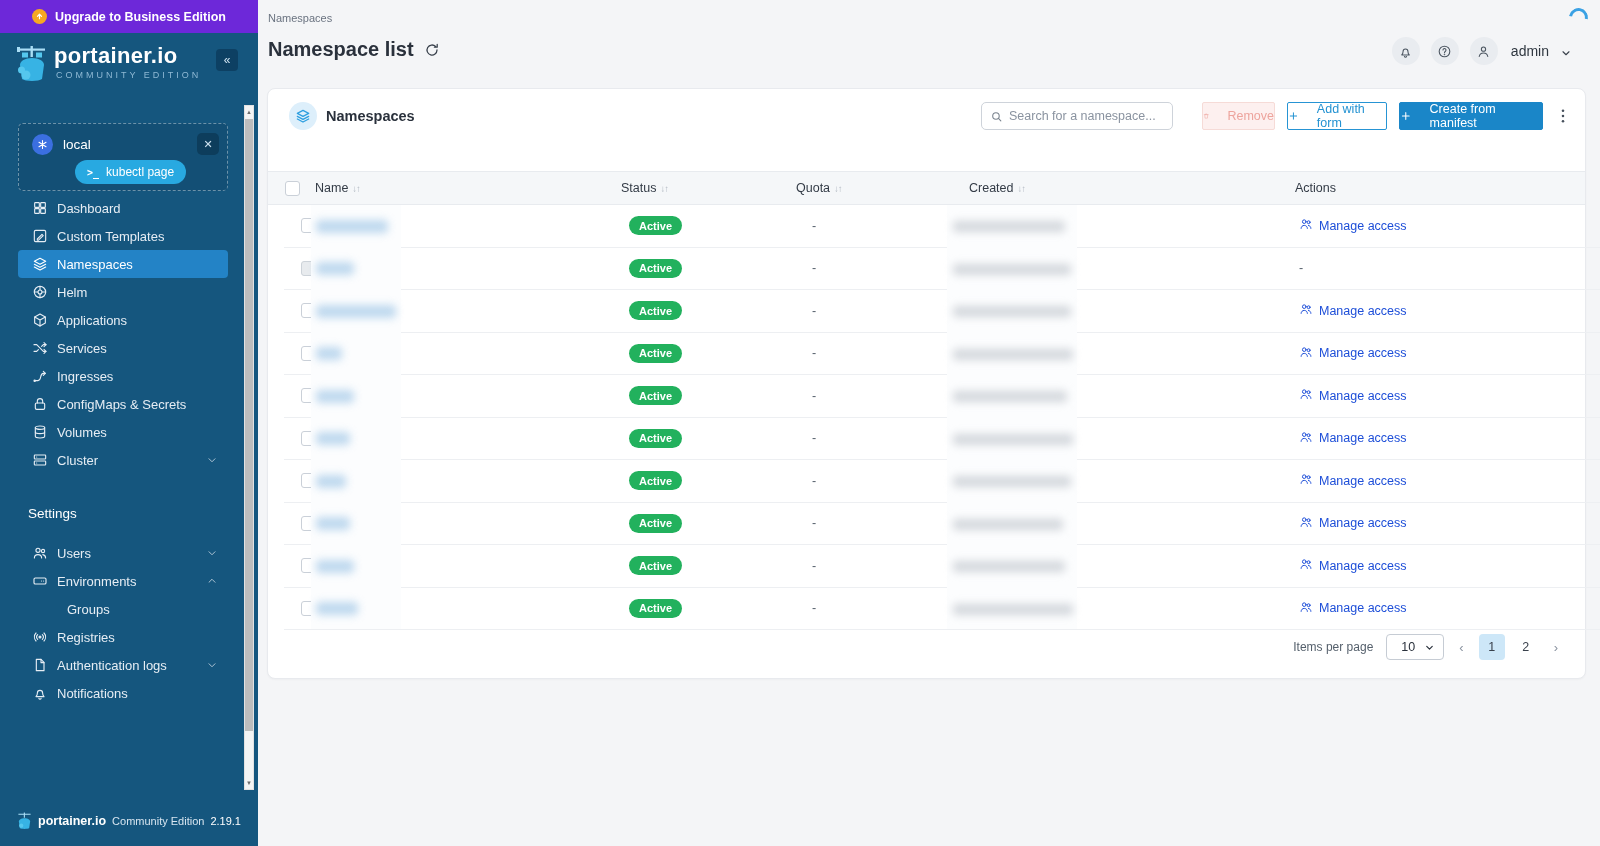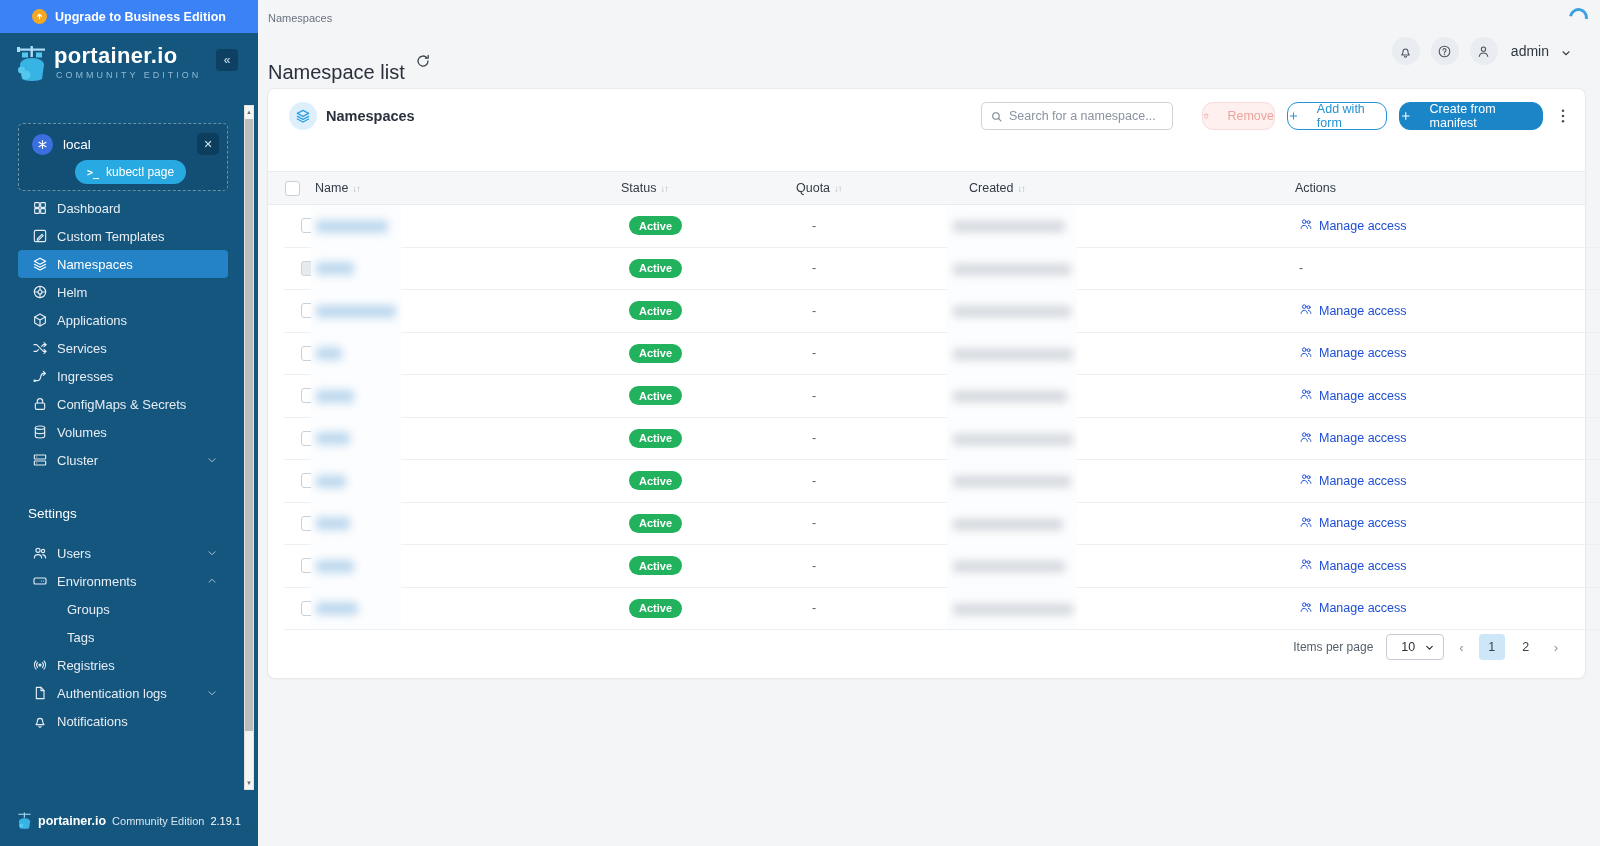--- a/index.html
+++ b/index.html
@@ -2,21 +2,21 @@
 <html><head>
 <meta charset="utf-8">
 <style>
   * { margin:0; padding:0; box-sizing:border-box; }
   html,body { width:1600px; height:846px; overflow:hidden; }
   body { font-family:"Liberation Sans","DejaVu Sans",sans-serif; background:#f4f5f7; color:#2a313c; }
   .app { position:relative; width:1600px; height:846px; }
 
   
   .sidebar { position:absolute; left:0; top:0; width:258px; height:846px; background:#15567e; color:#eaf1f7; }
-  .banner { height:33px; background:#3b82f6; display:flex; align-items:center; justify-content:center; gap:8px; cursor:pointer; }
+  .banner { height:33px; background:#6d28d9; display:flex; align-items:center; justify-content:center; gap:8px; cursor:pointer; }
   .banner-label { color:#fff; font-size:12.5px; font-weight:700; }
   .badge-up { width:15px; height:15px; border-radius:50%; background:#f7a821; display:inline-flex; align-items:center; justify-content:center; }
   .badge-up svg { width:9px; height:9px; stroke:#fff; }
   .logo-row { position:relative; height:57px; padding:10px 0 0 16px; display:flex; align-items:flex-start; }
   .logo-mark { width:32px; height:38px; margin-top:2px; }
   .logo-text { margin-left:6px; }
   .logo-title { font-size:22px; font-weight:700; color:#fff; letter-spacing:.3px; line-height:26px; }
   .logo-sub { font-size:9px; letter-spacing:3px; color:#8fb9d4; margin-top:1px; margin-left:2px; }
   .collapse-btn { position:absolute; right:20px; top:16px; width:22px; height:22px; background:#0d4063; border-radius:4px; color:#cfe3f1; font-size:12px; display:flex; align-items:center; justify-content:center; cursor:pointer; }
 
@@ -46,42 +46,42 @@
   .f-version { font-size:11px; color:#fff; }
 
   .sb-scrollbar { position:absolute; right:4px; top:105px; width:10px; height:685px; background:#f4f4f4; border:1px solid #e2e2e2; }
   .sb-arrow { position:absolute; left:0; width:8px; height:12px; color:#6b6b6b; font-size:6px; text-align:center; line-height:12px; }
   .sb-thumb { position:absolute; left:0; top:13px; width:8px; height:612px; background:#bdbdbd; }
 
   
   .main { position:absolute; left:258px; top:0; width:1342px; height:846px; }
   .breadcrumb { position:absolute; left:10px; top:12px; font-size:11px; color:#6a7380; }
   .page-title-row { position:absolute; left:10px; top:38px; display:flex; align-items:center; gap:10px; }
-  .page-title { font-size:20px; font-weight:400; color:#2a313c;margin-top:23px; }
+  .page-title { font-size:20px; font-weight:700; color:#2a313c; }
   .refresh-icon { width:16px; height:16px; color:#39414c; cursor:pointer; }
   .refresh-icon svg { width:16px; height:16px; }
 
   .topbar { position:absolute; right:28px; top:37px; display:flex; align-items:center; gap:11px; }
   .circle-btn { width:28px; height:28px; border-radius:50%; background:#e9ecf0; color:#4b5560; display:flex; align-items:center; justify-content:center; cursor:pointer; }
   .circle-btn svg { width:15px; height:15px; }
   .user-name { font-size:14px; color:#2f3740; margin-left:2px; cursor:pointer; }
   .user-chev { width:12px; height:12px; color:#39414c; cursor:pointer; }
   .user-chev svg { width:12px; height:12px; }
   .spinner { position:absolute; right:12px; top:8px; width:19px; height:19px; border-radius:50%; border:3px solid transparent; border-top-color:#3aa1e4; border-right-color:#3aa1e4; transform:rotate(-35deg); }
 
   
   .card { position:absolute; left:9px; top:88px; width:1319px; height:591px; background:#fff; border:1px solid #e8eaee; border-radius:8px; box-shadow:0 1px 2px rgba(0,0,0,.03); }
   .widget-icon { position:absolute; left:21px; top:13px; width:28px; height:28px; border-radius:50%; background:#ddeffb; color:#2e9fe0; display:flex; align-items:center; justify-content:center; }
   .widget-icon svg { width:16px; height:16px; }
   .widget-title { position:absolute; left:58px; top:19px; font-size:14.5px; font-weight:600; color:#2a313c; }
   .search-box { position:absolute; left:713px; top:13px; width:192px; height:28px; border:1px solid #ced3da; border-radius:5px; background:#fff; display:flex; align-items:center; padding:0 8px; gap:6px; color:#7a838e; }
   .search-box svg { width:13px; height:13px; flex:none; }
   .search-box input { border:none; outline:none; width:100%; font-size:12.5px; font-family:inherit; color:#ec4899; background:transparent; }
   .search-box input::placeholder { color:#8a93a0; }
-  .btn { position:absolute; top:13px; height:28px; border-radius:11px; font-size:12.5px; display:flex; align-items:center; justify-content:center; gap:18px; cursor:pointer; }
+  .btn { position:absolute; top:13px; height:28px; border-radius:2px; font-size:12.5px; display:flex; align-items:center; justify-content:center; gap:18px; cursor:pointer; }
   .btn svg { width:12px; height:12px; }
   .btn-remove { left:934px; width:73px; background:#fdf0ef; border:1px solid #f6dbd7; color:#eda49d; cursor:default; }
   .btn-add { left:1019px; width:100px; background:#fff; border:1px solid #2694d4; color:#2392d2; }
   .btn-create { left:1131px; width:144px; background:#1a86c8; border:1px solid #1a86c8; color:#fff; }
   .kebab { position:absolute; left:1286px; top:17px; width:18px; height:20px; color:#46505c; cursor:pointer; }
   .kebab svg { width:18px; height:20px; }
   .info-row { position:absolute; left:23px; top:49px; display:flex; align-items:center; gap:6px; color:#6a7380; font-size:12.5px; }
   .info-row .icon { width:14px; height:14px; color:#7c8692; display:inline-flex; }
   .info-row svg { width:14px; height:14px; }
 
@@ -297,23 +297,20 @@
             </svg>
           </span>
           <span>Environments</span>
           <span class="chev"><svg viewBox="0 0 24 24" fill="none" stroke="currentColor" stroke-width="1.7" stroke-linecap="round" stroke-linejoin="round">
               <path d="M6 14.5l6-6 6 6"></path>
             </svg></span>
         </div>
         <div class="nav-item sub">
           <span>Groups</span>
         </div>
-        <div class="nav-item sub">
-          <span>Tags</span>
-        </div>
         <div class="nav-item">
           <span class="icon">
             <svg viewBox="0 0 24 24" fill="none" stroke="currentColor" stroke-width="1.7" stroke-linecap="round" stroke-linejoin="round">
               <circle cx="12" cy="12" r="1.5" fill="currentColor"></circle>
               <path d="M8.5 15.5a5 5 0 0 1 0-7M15.5 8.5a5 5 0 0 1 0 7M6 18a9 9 0 0 1 0-12M18 6a9 9 0 0 1 0 12"></path>
             </svg>
           </span>
           <span>Registries</span>
         </div>
         <div class="nav-item">

